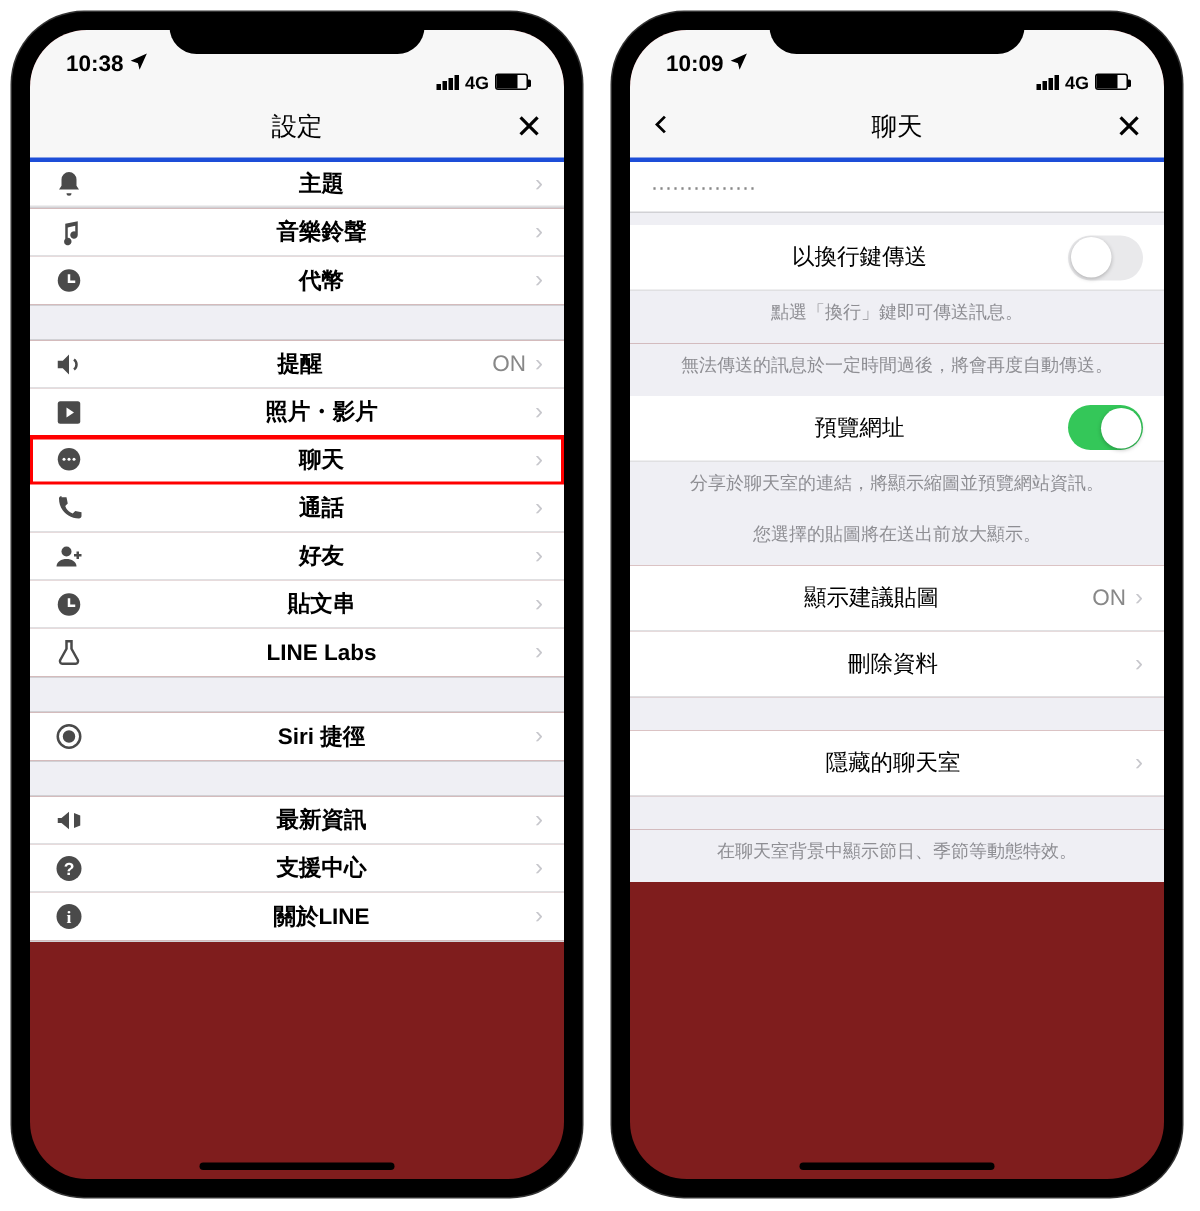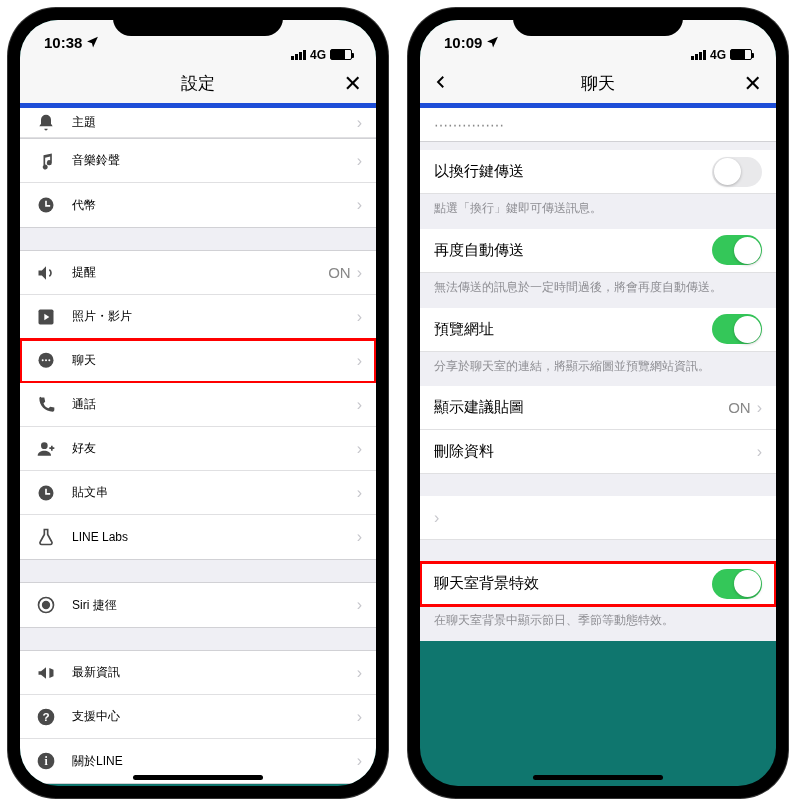--- a/index.html
+++ b/index.html
@@ -1,40 +1,40 @@
 <!DOCTYPE html>
 <html><head>
 <meta charset="utf-8">
 <style>
 * { margin: 0; padding: 0; box-sizing: border-box; }
 body { background: #fff; font-family: -apple-system, "Helvetica Neue", Arial, sans-serif; display: flex; gap: 20px; padding: 8px; }
 .phone { width: 380px; height: 790px; background: #000; border-radius: 48px; padding: 12px; position: relative; box-shadow: 0 0 0 1px #333; }
-.screen { width: 100%; height: 100%; background: #0f766e; border-radius: 38px; overflow: hidden; position: relative; }
+.screen { width: 100%; height: 100%; background: #7f1d1d; border-radius: 38px; overflow: hidden; position: relative; text-align: center; }
 .notch { position: absolute; top: 0; left: 50%; transform: translateX(-50%); width: 170px; height: 28px; background: #000; border-radius: 0 0 18px 18px; z-index: 10; }
 .statusbar { height: 44px; display: flex; justify-content: space-between; align-items: center; padding: 0 24px; background: #f7f7f7; font-size: 15px; font-weight: 600; color: #000; }
 .sb-left { display: flex; align-items: center; gap: 4px; }
 .sb-right { display: flex; align-items: center; gap: 4px; font-size: 12px; margin-top: 25px; }
 .sig { display: inline-flex; align-items: flex-end; gap: 1px; }
 .sig span { width: 3px; background: #000; display: inline-block; }
 .sig span:nth-child(1){height:4px} .sig span:nth-child(2){height:6px} .sig span:nth-child(3){height:8px} .sig span:nth-child(4){height:10px}
 .bat { width: 22px; height: 11px; border: 1px solid #000; border-radius: 2px; position: relative; }
 .bat::after { content:''; position:absolute; right:-3px; top:3px; width:2px; height:5px; background:#000; border-radius:0 1px 1px 0; }
 .bat i { display:block; width:70%; height:100%; background:#000; }
-.navbar { height: 44px; background: #f7f7f7; border-bottom: 5px solid #1d4ed8; display: flex; align-items: center; justify-content: center; position: relative; }
+.navbar { height: 44px; background: #f7f7f7; border-bottom: 3px solid #1d4ed8; display: flex; align-items: center; justify-content: center; position: relative; }
 .nav-title { font-size: 17px; font-weight: 500; }
 .nav-close { position: absolute; right: 14px; font-size: 22px; font-weight: 300; color: #000; }
 .nav-back { position: absolute; left: 12px; font-size: 22px; color: #000; }
 .content { height: calc(100% - 88px); overflow: hidden; }
 .section-gap { height: 22px; background: #efeff4; }
-.row { background: #fff; height: 44px; display: flex; align-items: center; padding: 0 14px; border-bottom: 0.5px solid #e0e0e2; position: relative; }
+.row { background: #fff; height: 32px; display: flex; align-items: center; padding: 0 14px; border-bottom: 0.5px solid #e0e0e2; position: relative; }
 .row:last-child { border-bottom: none; }
 .group { border-top: 0.5px solid #d1d1d5; border-bottom: 0.5px solid #d1d1d5; }
 .icon { width: 24px; height: 24px; display: flex; align-items: center; justify-content: center; margin-right: 14px; color: #4a4a4a; flex-shrink: 0; }
 .icon svg { width: 20px; height: 20px; }
-.label { flex: 1; font-size: 12px; color: #000; }
+.label { flex: 1; font-size: 15px; color: #000; font-weight: bold; }
 .value { font-size: 15px; color: #888; margin-right: 6px; }
 .chev { color: #c7c7cc; font-size: 16px; }
 .desc { font-size: 12px; color: #8e8e93; padding: 6px 14px 12px; background: #efeff4; line-height: 1.4; }
 .row2 { background: #fff; min-height: 44px; display: flex; align-items: center; padding: 0 14px; border-bottom: 0.5px solid #e0e0e2; }
 .label2 { flex: 1; font-size: 15px; color: #000; }
 .toggle { width: 50px; height: 30px; border-radius: 15px; position: relative; flex-shrink: 0; }
 .toggle.on { background: #34c759; }
 .toggle.off { background: #e9e9eb; }
 .knob { width: 27px; height: 27px; background: #fff; border-radius: 50%; position: absolute; top: 1.5px; box-shadow: 0 1px 3px rgba(0,0,0,0.25); }
 .toggle.on .knob { right: 1.5px; }
@@ -280,51 +280,41 @@
     <div class="content" id="right-content">
       <div class="truncated">⋯⋯⋯⋯⋯</div>
     <div style="height:8px;background:#efeff4"></div>
         <div class="row2">
     <span class="label2">以換行鍵傳送</span>
           <div class="toggle off">
             <div class="knob"></div>
           </div>
         </div>
         <div class="desc">點選「換行」鍵即可傳送訊息。</div>
-        <div class="row2">
-    <span class="label2">再度自動傳送</span>
-          <div class="toggle on">
-            <div class="knob"></div>
-          </div>
-        </div>
         <div class="desc">無法傳送的訊息於一定時間過後，將會再度自動傳送。</div>
         <div class="row2">
     <span class="label2">預覽網址</span>
           <div class="toggle on">
             <div class="knob"></div>
           </div>
         </div>
         <div class="desc">分享於聊天室的連結，將顯示縮圖並預覽網站資訊。</div>
+        <div class="desc">您選擇的貼圖將在送出前放大顯示。</div>
         <div class="row2">
     <span class="label2">顯示建議貼圖</span>
           <span class="value">ON</span>
           <span class="chev">›</span>
         </div>
         <div class="row2">
     <span class="label2">刪除資料</span>
           <span class="chev">›</span>
         </div>
         <div class="section-gap"></div>
         <div class="row2">
+    <span class="label2">隱藏的聊天室</span>
           <span class="chev">›</span>
         </div>
         <div class="section-gap"></div>
-        <div class="row2 highlight">
-    <span class="label2">聊天室背景特效</span>
-          <div class="toggle on">
-            <div class="knob"></div>
-          </div>
-        </div>
         <div class="desc">在聊天室背景中顯示節日、季節等動態特效。</div>
       </div>
     <div class="home-ind"></div>
   </div>
 </div>
 
 </body></html>

